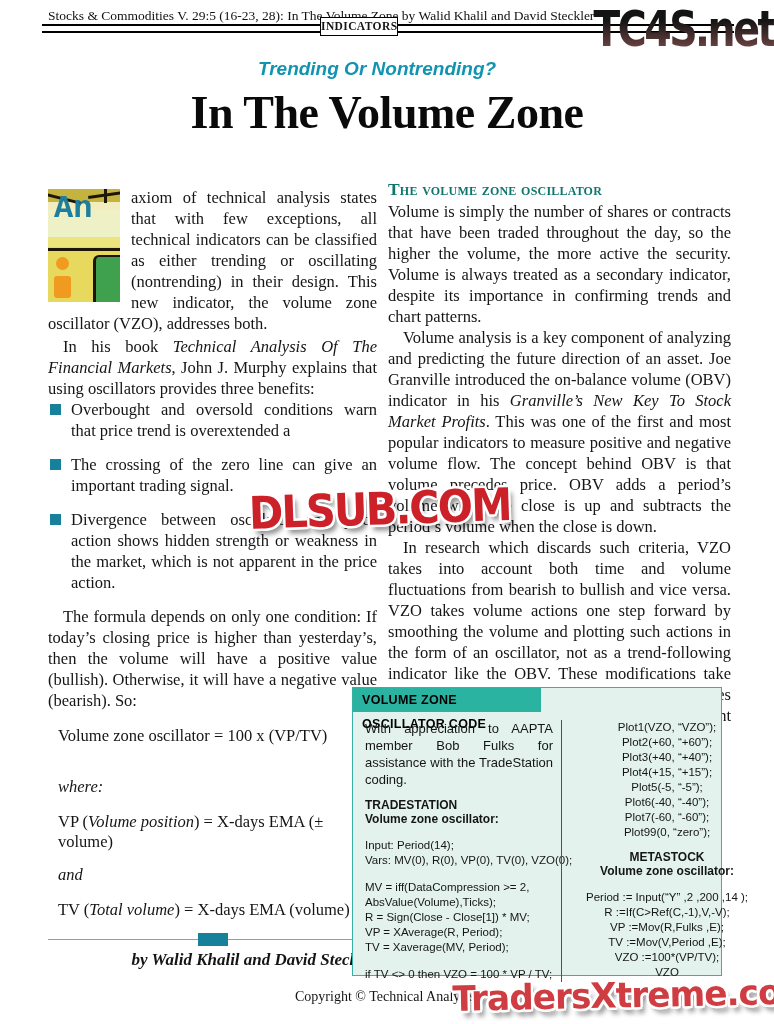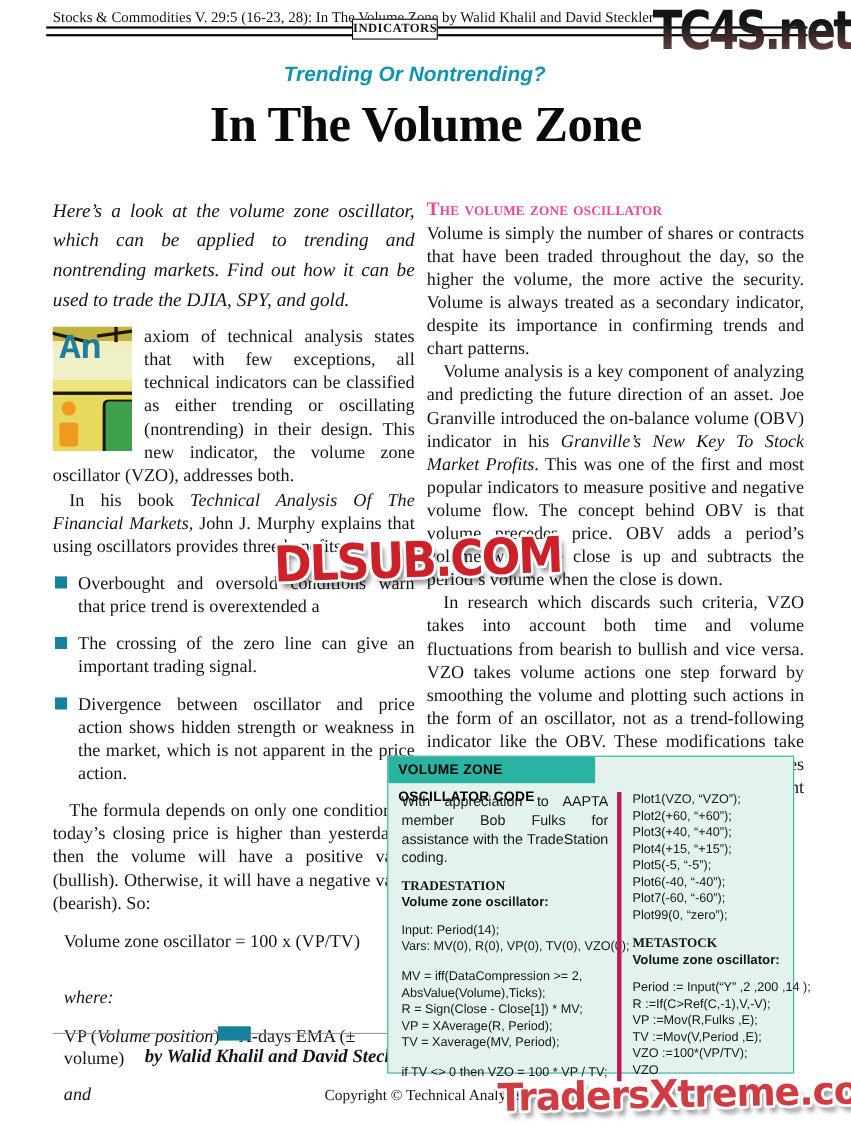--- a/index.html
+++ b/index.html
@@ -57,53 +57,53 @@
   .art-hline { position:absolute; left:0; top:59px; width:72px; height:2.5px; background:#1c1508; }
   .art-diag1 { position:absolute; left:-6px; top:8px; width:40px; height:2.5px; background:#1c1508; transform:rotate(14deg); }
   .art-diag2 { position:absolute; left:40px; top:4px; width:44px; height:2.5px; background:#1c1508; transform:rotate(-8deg); }
   .art-vline { position:absolute; left:56px; top:0px; width:2.5px; height:14px; background:#1c1508; }
   .art-green { position:absolute; left:45px; top:66px; width:27px; height:47px; background:#3fa14d;
     border-left:3px solid #1c1508; border-top:2px solid #1c1508; border-radius:6px 0 0 0; }
   .art-orange-dot { position:absolute; left:8px; top:68px; width:13px; height:13px; border-radius:50%; background:#f09a20; }
   .art-orange-bar { position:absolute; left:6px; top:87px; width:17px; height:22px; border-radius:3px; background:#f09a20; }
 
   
-  .bullets { margin-top:12px; }
+  .bullets { }
   .bullet { display:flex; margin-bottom:13px; }
   .bullet-sq { flex:0 0 11px; width:11px; height:11px; background:#17809a; margin:5px 10px 0 2px; }
   .bullet p { flex:1; font-size:16.5px; line-height:21px; text-align:justify; }
 
   .formula-para { margin-top:12px; }
   .formula-block { margin-left:10px; font-size:16.5px; }
   .f-line { margin-top:15px; }
   .f-it { font-style:italic; }
   .f-where { margin-top:31px; font-style:italic; }
   .f-and { margin-top:13px; font-style:italic; }
 
   
   .byline-wrap { position:absolute; left:48px; top:929px; width:329px; }
   .byline-rule { position:relative; height:1px; background:#9a9a9a; margin-top:10px; }
   .byline-accent { position:absolute; left:150px; top:-6px; width:30px; height:13px; background:#17809a; }
   .byline { text-align:right; font-weight:bold; font-style:italic; font-size:17px; margin-top:10px; }
 
   
-  .sec-head { font-variant:small-caps; font-weight:bold; font-size:17.5px; color:#ec4899;
+  .sec-head { font-variant:small-caps; font-weight:bold; font-size:17.5px; color:#0f766e;
     letter-spacing:.2px; margin-bottom:1px; }
 
   
   .code-box { position:absolute; left:352px; top:687px; width:370px; height:289px;
     background:#e3f2ec; border:1.6px solid #36b1a3; }
   .code-head { width:188px; height:24px; background:#2bb3a1; color:#000000;
     font-family:"Liberation Sans", sans-serif; font-weight:bold; font-size:12.5px;
     line-height:24px; padding-left:9px; letter-spacing:.3px; }
   .code-cols { display:flex; padding:8px 9px 0 12px; }
   .code-left { width:196px; padding-right:8px; }
-  .code-right { flex:1; border-left:4px solid #be185d; padding-left:10px; }
+  .code-right { flex:1; border-left:1px solid #be185d; padding-left:24px;text-align:center; }
   .code-credit { font-family:Liberation Sans, sans-serif; font-size:13px; line-height:17px; text-align:justify; }
-  .code-h { font-family:Liberation Serif, serif; font-weight:bold; font-size:12px; margin-top:10px; }
+  .code-h { font-family:Liberation Sans, sans-serif; font-weight:bold; font-size:12px; margin-top:10px; }
   .code-sub { font-family:"Liberation Sans", sans-serif; font-weight:bold; font-size:12px; }
   .cl { font-family:"Liberation Sans", sans-serif; font-size:11.5px; line-height:15px; white-space:nowrap; }
   .gap8 { height:8px; } .gap12 { height:12px; }
 
   
   .footer { position:absolute; left:295px; top:989px; font-size:14px; }
 
   
   .wm-red {
     position:absolute; z-index:40;
@@ -130,21 +130,20 @@
   <div class="accent-bar"></div>
   <div class="badge">
     <span>INDICATORS</span>
   </div>
   <div class="wm-tc4s">TC4S.net</div>
 
   <div class="kicker">Trending Or Nontrending?</div>
   <div class="title">In The Volume Zone</div>
 
   <div class="col-left">
-    <p class="intro">Here’s a look at the volume zone oscillator, which can be applied to trending and nontrending markets. Find out how it can be used to trade the DJIA, SPY, and gold.</p>
 
     <div class="body-txt opening">
       <div class="art">
         <div class="art-diag1"></div>
         <div class="art-diag2"></div>
         <div class="art-vline"></div>
         <div class="art-hline"></div>
         <div class="art-green"></div>
         <div class="art-orange-dot"></div>
         <div class="art-orange-bar"></div>

